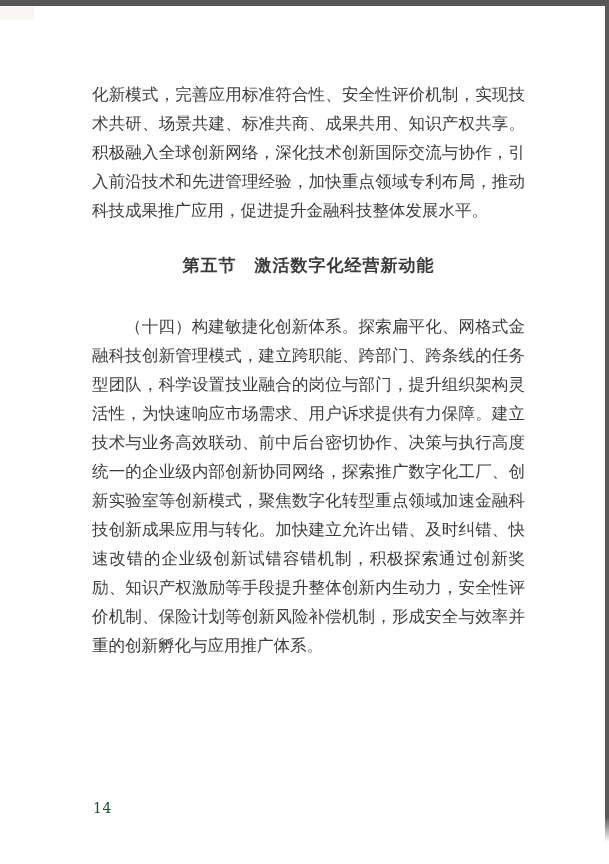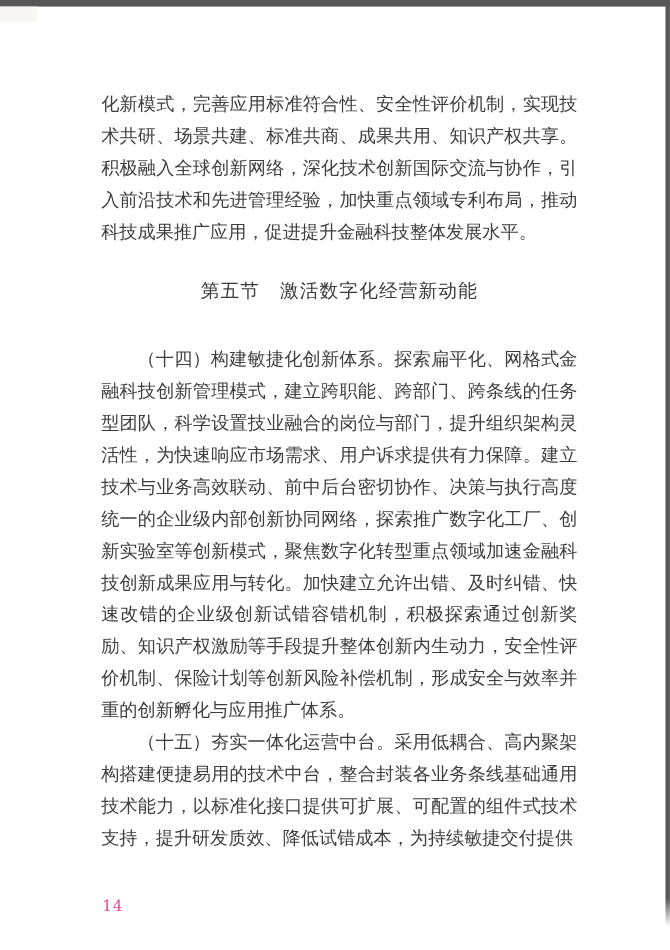--- a/index.html
+++ b/index.html
@@ -48,47 +48,45 @@
   .para {
     margin: 0;
   }
   .para.indented {
     text-indent: 2em;
   }
   .section-heading {
     margin: 26px 0 32px 0;
     text-align: center;
     text-indent: 0;
-    font-weight: normal;
+    font-weight: bold;
     font-size: 17px;
     line-height: 29px;
     letter-spacing: 1px;
     color: #3a3a3a;
   }
   .page-number {
     position: absolute;
     left: 93px;
     top: 799px;
     font-size: 14px;
     line-height: 18px;
-    color: #ec4899;
+    color: #14532d;
     letter-spacing: 0.5px;
-    margin-top: 16px;
   }
 </style>
 </head>
 <body>
 
 <div class="scan-top-bar"></div>
 <div class="scan-right-bar"></div>
 <div class="scan-corner-patch"></div>
 
 <div class="page-text">
   <p class="para">化新模式，完善应用标准符合性、安全性评价机制，实现技术共研、场景共建、标准共商、成果共用、知识产权共享。积极融入全球创新网络，深化技术创新国际交流与协作，引入前沿技术和先进管理经验，加快重点领域专利布局，推动科技成果推广应用，促进提升金融科技整体发展水平。</p>
 
   <h2 class="section-heading">第五节　激活数字化经营新动能</h2>
 
   <p class="para indented">（十四）构建敏捷化创新体系。探索扁平化、网格式金融科技创新管理模式，建立跨职能、跨部门、跨条线的任务型团队，科学设置技业融合的岗位与部门，提升组织架构灵活性，为快速响应市场需求、用户诉求提供有力保障。建立技术与业务高效联动、前中后台密切协作、决策与执行高度统一的企业级内部创新协同网络，探索推广数字化工厂、创新实验室等创新模式，聚焦数字化转型重点领域加速金融科技创新成果应用与转化。加快建立允许出错、及时纠错、快速改错的企业级创新试错容错机制，积极探索通过创新奖励、知识产权激励等手段提升整体创新内生动力，安全性评价机制、保险计划等创新风险补偿机制，形成安全与效率并重的创新孵化与应用推广体系。</p>
 
-  <p class="para indented">（十五）夯实一体化运营中台。采用低耦合、高内聚架构搭建便捷易用的技术中台，整合封装各业务条线基础通用技术能力，以标准化接口提供可扩展、可配置的组件式技术支持，提升研发质效、降低试错成本，为持续敏捷交付提供</p>
 </div>
 
 <div class="page-number">14</div>
 
 </body></html>

